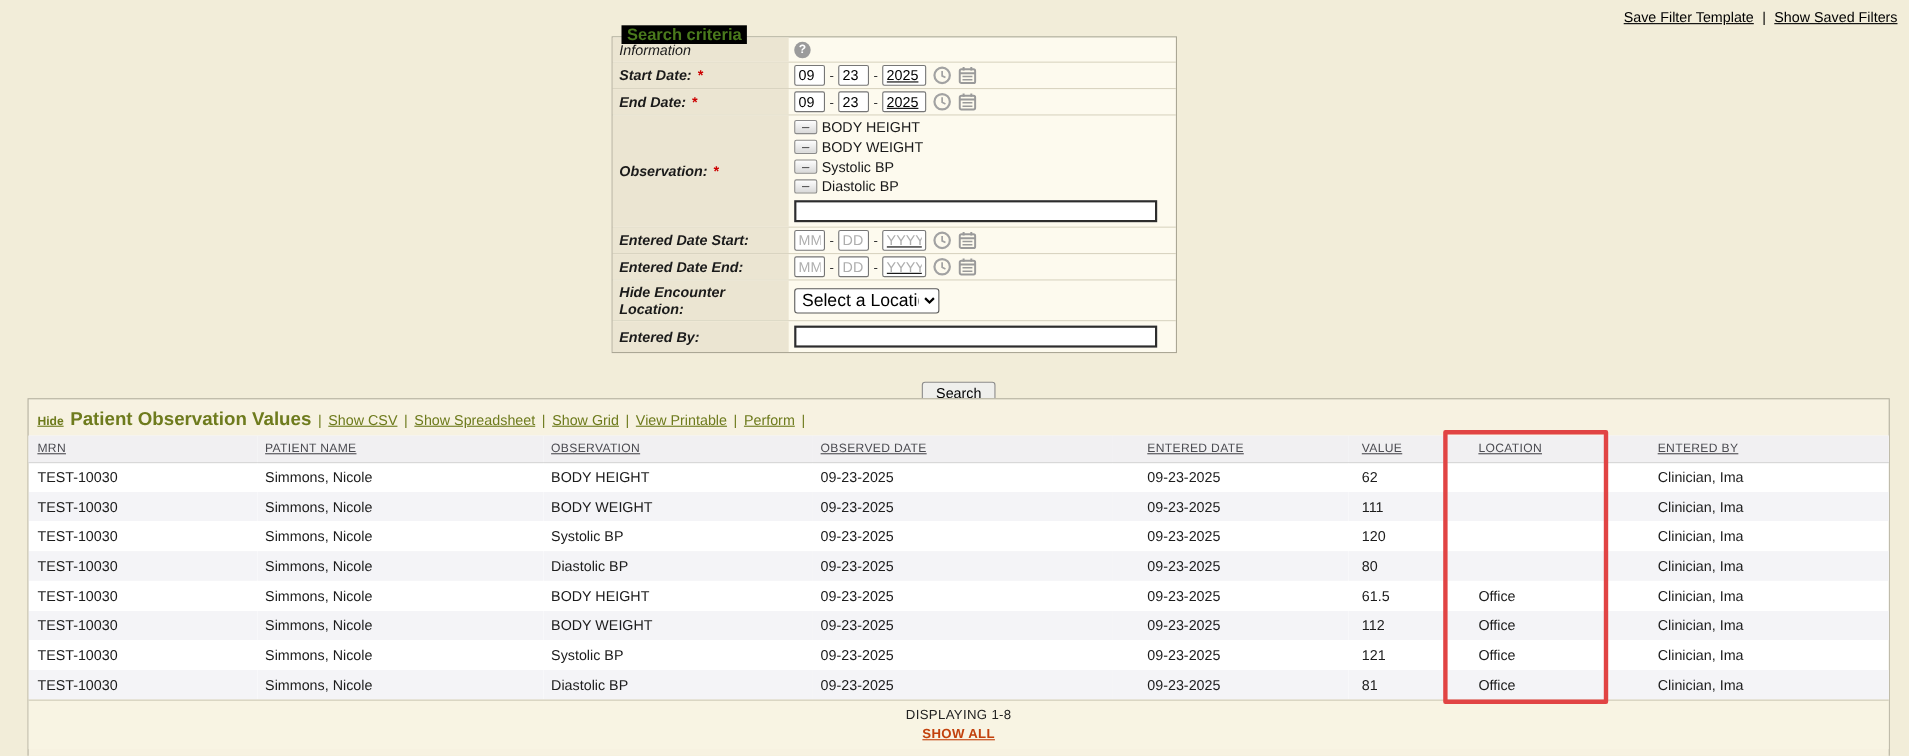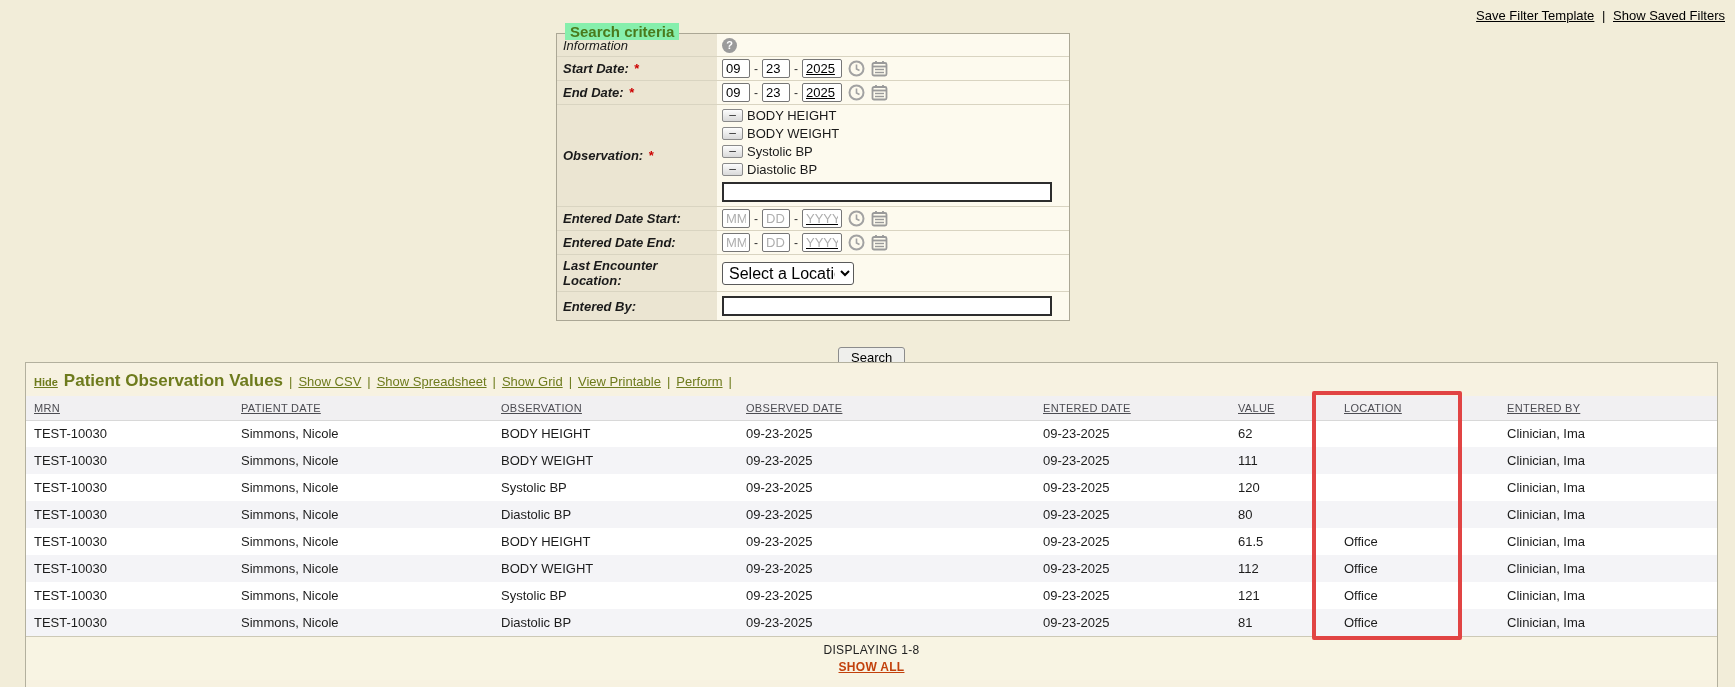--- a/index.html
+++ b/index.html
@@ -19,21 +19,21 @@
   .top-links a { color:#000; text-decoration:underline; cursor:pointer; }
   .top-links .sep { margin:0 4px; }
 
   
   .criteria {
     position:absolute; left:556px; top:33px; width:514px;
     border:1px solid #aba795; background:#fdfaee;
   }
   .criteria .legend {
     position:absolute; top:-11px; left:8px;
-    background:#86efac; padding:0 5px;
+    background:#000000; padding:0 5px;
     font-size:15px; font-weight:bold; color:#4a7a1c;
   }
   .frow { display:flex; border-bottom:1px solid #d9d4c1; }
   .frow:last-child { border-bottom:none; }
   .flabel {
     width:160px; flex:0 0 160px; background:#ebe5d2;
     padding:3px 6px; font-size:13px; font-weight:bold;
     display:flex; align-items:center; line-height:15px;font-style:italic;
   }
   .flabel.normal { font-weight:normal; }
@@ -296,21 +296,21 @@
               <line x1="4" y1="9.5" x2="13" y2="9.5"></line>
               <line x1="4" y1="12.5" x2="13" y2="12.5"></line>
             </g>
           </svg>
       </span>
     </div>
   </div>
 
   <div class="frow">
     <div class="flabel">
-      <span><span>Last Encounter</span><br><span>Location:</span></span>
+      <span><span>Hide Encounter</span><br><span>Location:</span></span>
     </div>
     <div class="ffield">
       <select class="loc-select">
         <option>Select a Location</option>
       </select>
     </div>
   </div>
 
   <div class="frow">
     <div class="flabel">Entered By:</div>
@@ -346,21 +346,21 @@
         <col style="width:245px">
         <col style="width:272px">
       <col style="width:215px">
         <col style="width:90px">
         <col style="width:147px">
         <col style="width:254px">
     </colgroup>
     <thead>
       <tr>
         <th class="c-mrn"><span>MRN</span></th>
-        <th class="c-patient"><span>PATIENT DATE</span></th>
+        <th class="c-patient"><span>PATIENT NAME</span></th>
         <th class="c-obs"><span>OBSERVATION</span></th>
         <th class="c-obsdate"><span>OBSERVED DATE</span></th>
         <th class="c-entdate"><span>ENTERED DATE</span></th>
         <th class="c-value"><span>VALUE</span></th>
         <th class="c-loc"><span>LOCATION</span></th>
         <th class="c-entby"><span>ENTERED BY</span></th>
       </tr>
     </thead>
     <tbody>
         <tr>

